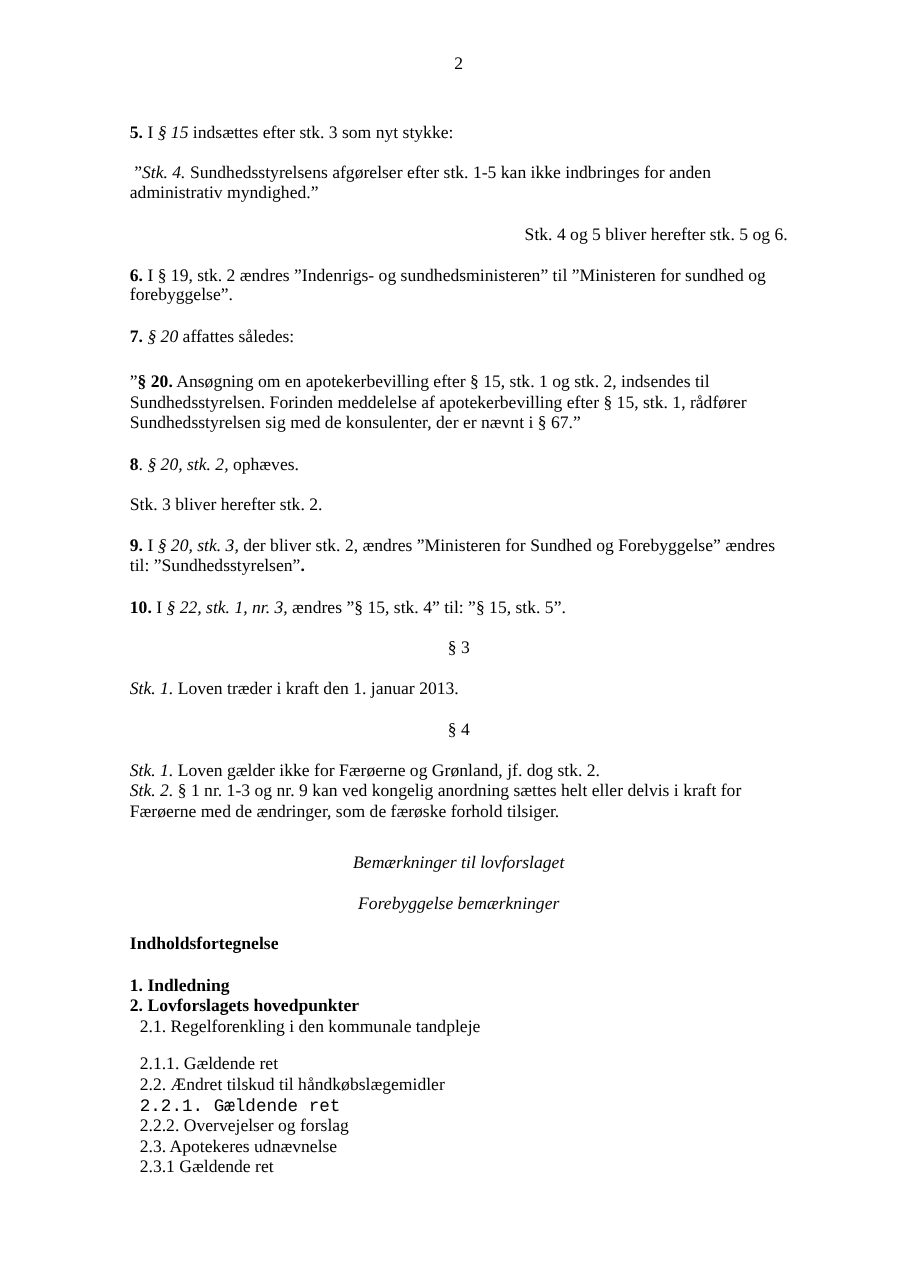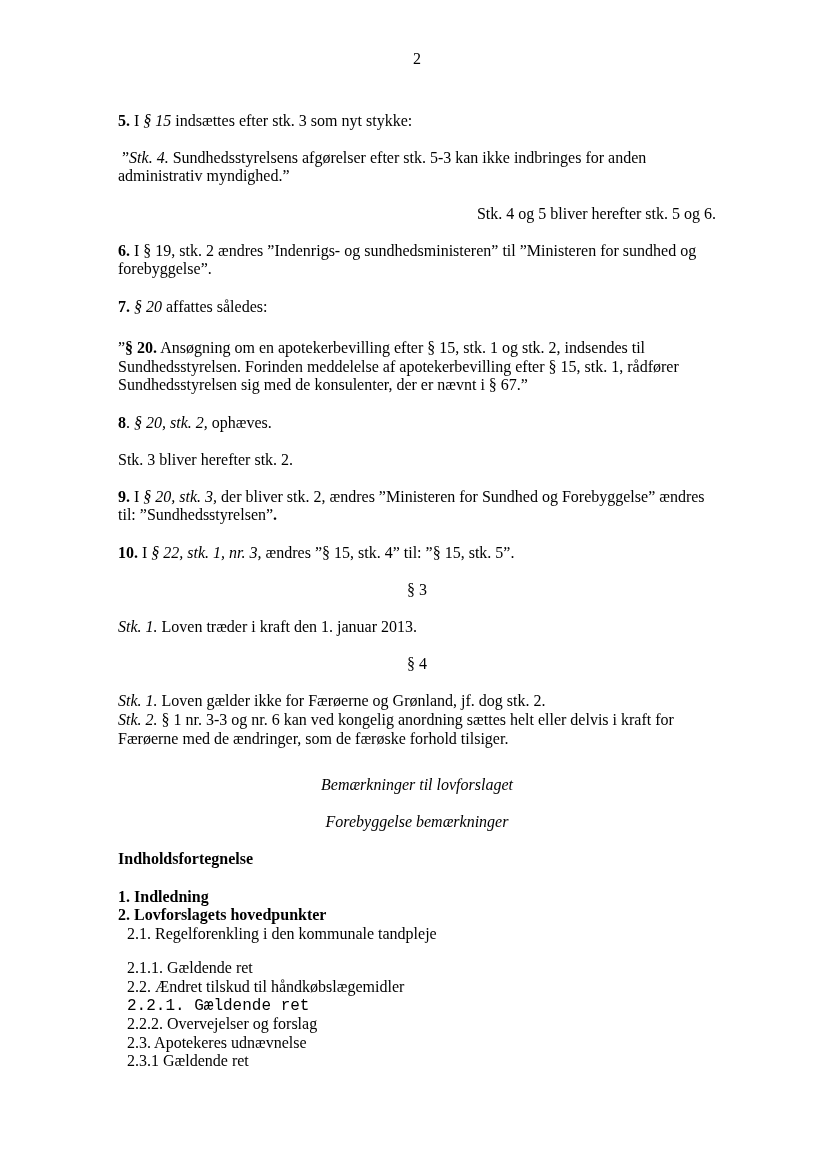--- a/index.html
+++ b/index.html
@@ -37,34 +37,34 @@
   .bold   { font-weight: bold; }
   .italic { font-style: italic; }
 </style>
 </head>
 <body>
 
 <div class="page">
   <div class="page-number">2</div>
   <div class="doc-body">
       <p class="para" style="margin-bottom: 18.6px;"><span class="bold">5.</span><span> I </span><span class="italic">§ 15</span><span> indsættes efter stk. 3 som nyt stykke:</span></p>
-      <p class="para" style="margin-bottom: 18.6px;"><span> ”</span><span class="italic">Stk. 4.</span><span> Sundhedsstyrelsens afgørelser efter stk. 5-3 kan ikke indbringes for anden administrativ myndighed.”</span></p>
+      <p class="para" style="margin-bottom: 18.6px;"><span> ”</span><span class="italic">Stk. 4.</span><span> Sundhedsstyrelsens afgørelser efter stk. 1-5 kan ikke indbringes for anden administrativ myndighed.”</span></p>
       <p class="para" style="margin-bottom: 18.6px; text-align: right;"><span>Stk. 4 og 5 bliver herefter stk. 5 og 6.</span></p>
       <p class="para" style="margin-bottom: 18.6px;"><span class="bold">6.</span><span> I § 19, stk. 2 ændres ”Indenrigs- og sundhedsministeren” til ”Ministeren for sundhed og forebyggelse”.</span></p>
       <p class="para" style="margin-bottom: 23px;"><span class="bold">7.</span><span> </span><span class="italic">§ 20</span><span> affattes således:</span></p>
       <p class="para" style="margin-bottom: 18.6px;"><span>”</span><span class="bold">§ 20.</span><span> Ansøgning om en apotekerbevilling efter § 15, stk. 1 og stk. 2, indsendes til Sundhedsstyrelsen. Forinden meddelelse af apotekerbevilling efter § 15, stk. 1, rådfører Sundhedsstyrelsen sig med de konsulenter, der er nævnt i § 67.”</span></p>
       <p class="para" style="margin-bottom: 18.6px;"><span class="bold">8</span><span>. </span><span class="italic">§ 20, stk. 2,</span><span> ophæves.</span></p>
       <p class="para" style="margin-bottom: 18.6px;"><span>Stk. 3 bliver herefter stk. 2.</span></p>
       <p class="para" style="margin-bottom: 18.6px;"><span class="bold">9.</span><span> I </span><span class="italic">§ 20, stk. 3,</span><span> der bliver stk. 2, ændres ”Ministeren for Sundhed og Forebyggelse” ændres til: ”Sundhedsstyrelsen”</span><span class="bold">.</span></p>
       <p class="para" style="margin-bottom: 18.6px;"><span class="bold">10.</span><span> I </span><span class="italic">§ 22, stk. 1, nr. 3,</span><span> ændres ”§ 15, stk. 4” til: ”§ 15, stk. 5”.</span></p>
       <p class="para center" style="margin-bottom: 18.6px;"><span>§ 3</span></p>
       <p class="para" style="margin-bottom: 18.6px;"><span class="italic">Stk. 1.</span><span> Loven træder i kraft den 1. januar 2013.</span></p>
       <p class="para center" style="margin-bottom: 18.6px;"><span>§ 4</span></p>
       <p class="para" style="margin-bottom: 0px;"><span class="italic">Stk. 1.</span><span> Loven gælder ikke for Færøerne og Grønland, jf. dog stk. 2.</span></p>
-      <p class="para" style="margin-bottom: 27.9px;"><span class="italic">Stk. 2.</span><span> § 1 nr. 3-3 og nr. 6 kan ved kongelig anordning sættes helt eller delvis i kraft for Færøerne med de ændringer, som de færøske forhold tilsiger.</span></p>
+      <p class="para" style="margin-bottom: 27.9px;"><span class="italic">Stk. 2.</span><span> § 1 nr. 1-3 og nr. 9 kan ved kongelig anordning sættes helt eller delvis i kraft for Færøerne med de ændringer, som de færøske forhold tilsiger.</span></p>
       <p class="para center" style="margin-bottom: 18.6px;"><span class="italic">Bemærkninger til lovforslaget</span></p>
       <p class="para center" style="margin-bottom: 18.6px;"><span class="italic">Forebyggelse bemærkninger</span></p>
       <p class="para" style="margin-bottom: 18.6px;"><span class="bold">Indholdsfortegnelse</span></p>
       <p class="para" style="margin-bottom: 0px;"><span class="bold">1. Indledning</span></p>
       <p class="para" style="margin-bottom: 0px;"><span class="bold">2. Lovforslagets hovedpunkter</span></p>
       <p class="para indent" style="margin-bottom: 16px;"><span>2.1. Regelforenkling i den kommunale tandpleje</span></p>
       <p class="para indent" style="margin-bottom: 0px;"><span>2.1.1. Gældende ret</span></p>
       <p class="para indent" style="margin-bottom: 0px;"><span>2.2. Ændret tilskud til håndkøbslægemidler</span></p>
       <p class="para indent" style="margin-bottom: 0px; font-family: Liberation Mono, monospace;"><span>2.2.1. Gældende ret</span></p>
       <p class="para indent" style="margin-bottom: 0px;"><span>2.2.2. Overvejelser og forslag</span></p>

